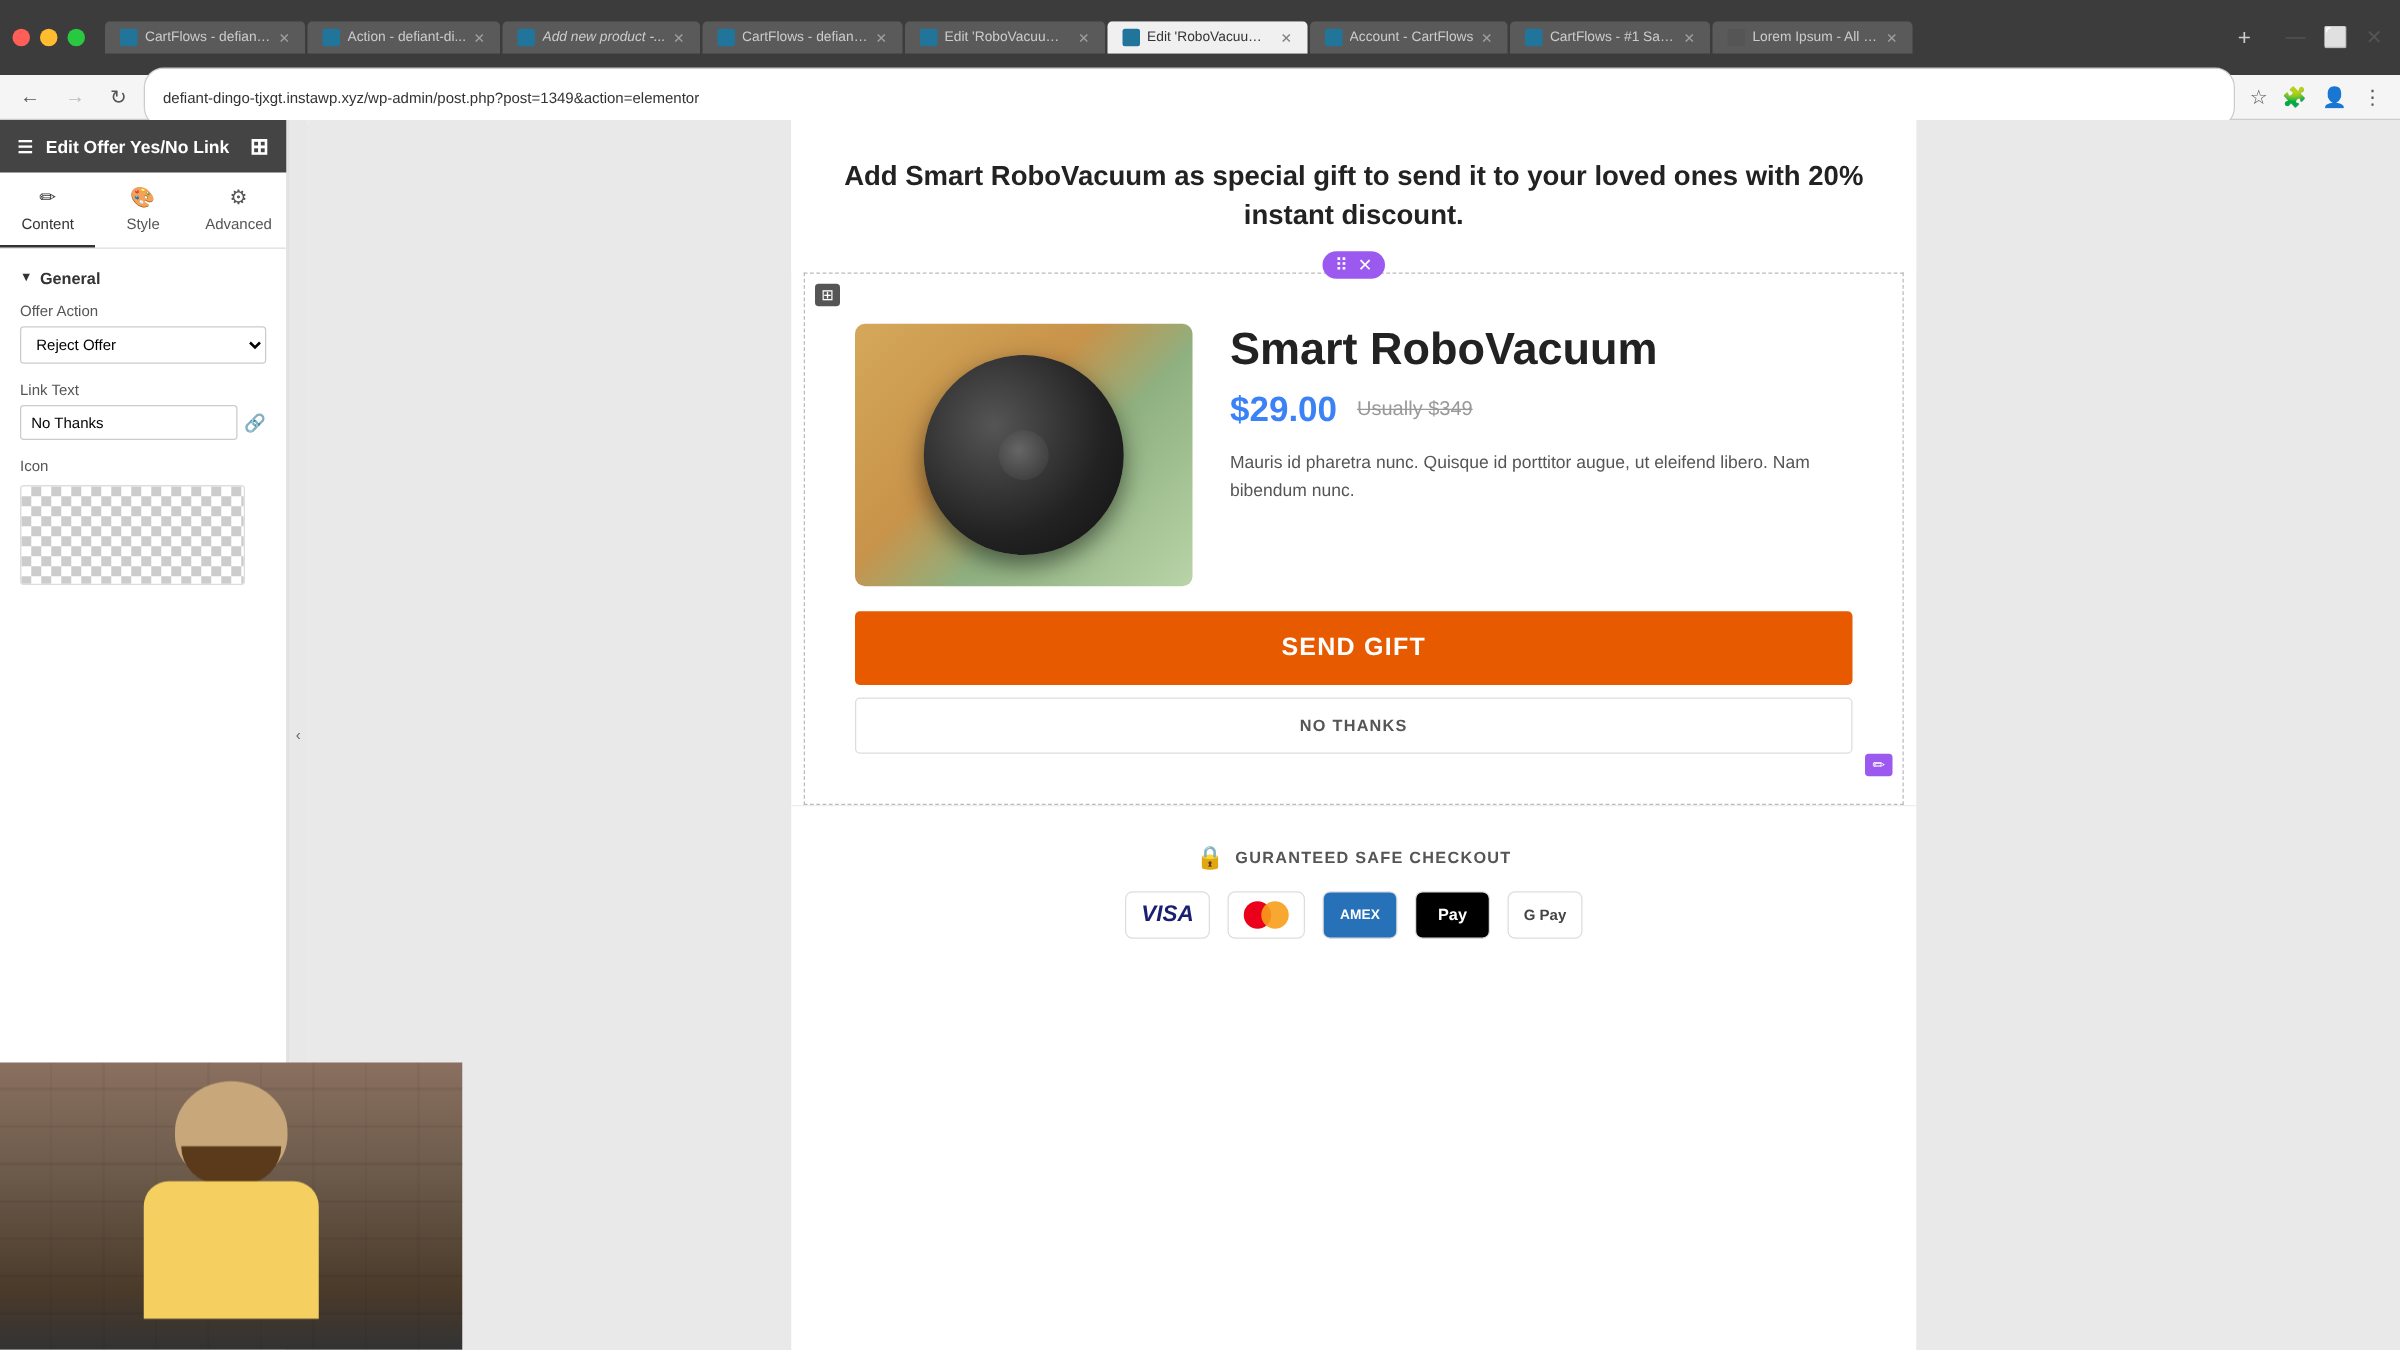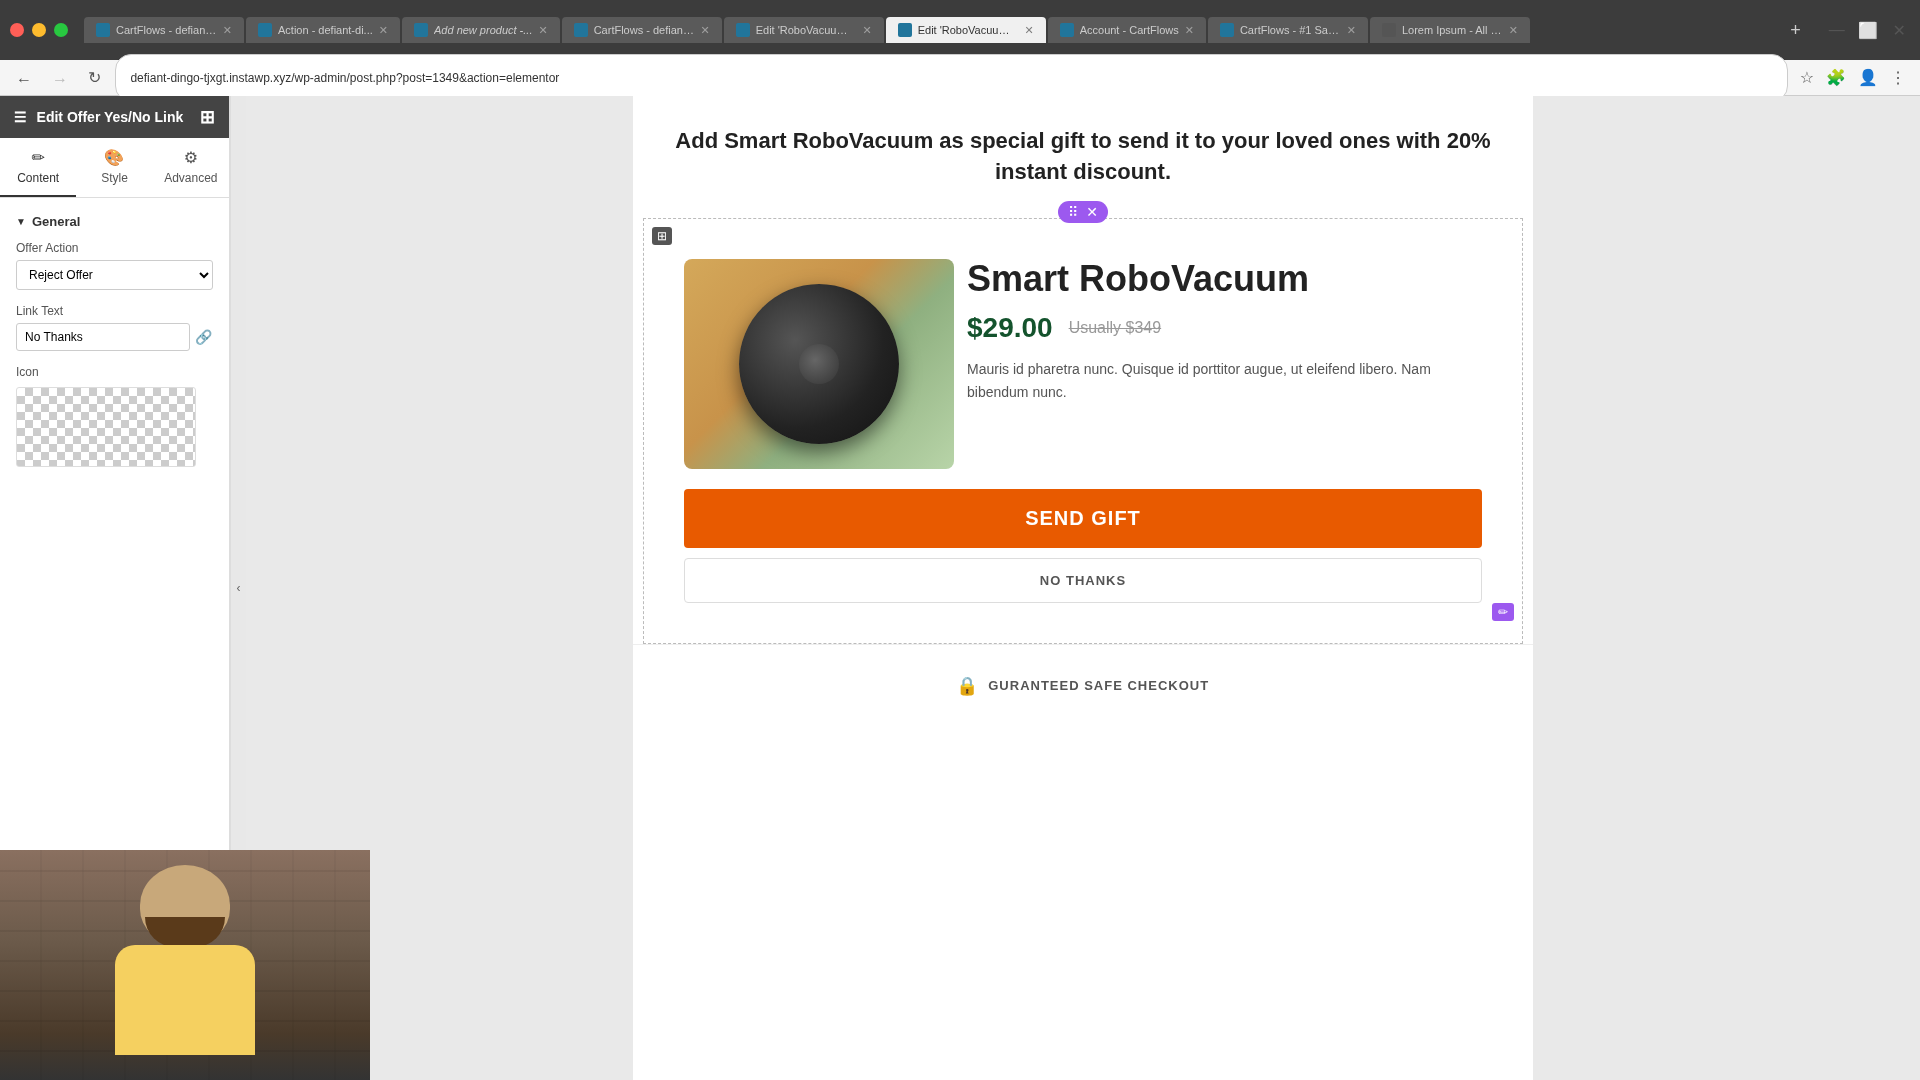--- a/index.html
+++ b/index.html
@@ -55,28 +55,28 @@
     .page-wrapper { min-height: 100%; background: white; max-width: 900px; margin: 0 auto; }
 
     
     .header-banner { background: #fff; padding: 30px 20px; text-align: center; font-size: 22px; font-weight: 600; color: #222; line-height: 1.4; }
 
     
     .product-section { border: 1px dashed #bbb; margin: 0 10px; padding: 20px; position: relative; }
     .product-section-toolbar { position: absolute; top: -18px; left: 50%; transform: translateX(-50%); background: #9c59ef; border-radius: 12px; padding: 3px 10px; display: flex; gap: 8px; align-items: center; }
     .product-section-toolbar span { font-size: 14px; color: white; }
     .product-section-toolbar .close-btn { background: none; border: none; color: white; cursor: pointer; font-size: 14px; }
-    .product-grid { display: flex; gap: 13px; align-items: flex-start; padding: 20px; }
+    .product-grid { display: flex; gap: 30px; align-items: flex-start; padding: 20px; }
     .product-image-placeholder { width: 270px; height: 210px; border-radius: 8px; background: linear-gradient(135deg, #d4a85a 0%, #c8934a 40%, #8fb080 60%, #b8d4a8 100%); display: flex; align-items: center; justify-content: center; overflow: hidden; flex-shrink: 0; position: relative; }
     .robot-vacuum { width: 160px; height: 160px; border-radius: 50%; background: radial-gradient(circle at 35% 35%, #555, #222 60%, #111); box-shadow: 0 8px 20px rgba(0,0,0,0.5); position: relative; display: flex; align-items: center; justify-content: center; }
     .robot-vacuum::after { content: ''; width: 40px; height: 40px; border-radius: 50%; background: radial-gradient(circle at 40% 40%, #666, #333); position: absolute; top: 50%; left: 50%; transform: translate(-50%, -50%); }
     .product-info { flex: 1; }
     .product-title { font-size: 36px; font-weight: 800; color: #222; margin-bottom: 14px; line-height: 1.1; }
     .product-price-row { display: flex; align-items: center; gap: 16px; margin-bottom: 14px; }
-    .product-price { font-size: 28px; font-weight: 700; color: #14532d; }
+    .product-price { font-size: 28px; font-weight: 700; color: #3b82f6; }
     .product-original-price { font-size: 16px; color: #999; text-decoration: line-through; }
     .product-description { font-size: 14px; color: #555; line-height: 1.6; }
     .product-section-handle { position: absolute; top: 8px; left: 8px; background: #555; color: white; border-radius: 3px; padding: 2px 5px; font-size: 12px; }
 
     
     .btn-area { padding: 0 20px 20px; }
     .btn-send-gift { width: 100%; background: #e85a00; color: white; border: none; padding: 18px; font-size: 20px; font-weight: 700; letter-spacing: 1px; border-radius: 4px; cursor: pointer; margin-bottom: 10px; }
     .btn-no-thanks { width: 100%; background: white; color: #555; border: 1px solid #ddd; padding: 14px; font-size: 13px; font-weight: 600; letter-spacing: 1px; border-radius: 4px; cursor: pointer; position: relative; display: flex; align-items: center; justify-content: center; }
     .btn-no-thanks-edit { position: absolute; right: 8px; background: #9c59ef; border: none; color: white; border-radius: 3px; padding: 2px 6px; font-size: 12px; cursor: pointer; }
 
@@ -265,20 +265,32 @@
             </button><button class="btn-no-thanks-edit">✏</button>
           
         </div>
       </div>
 
       <div class="checkout-section">
         <div class="checkout-safe">
           <span class="checkout-safe-icon">🔒</span>
           <span>GURANTEED SAFE CHECKOUT</span>
         </div>
+        <div class="payment-icons">
+          <div class="payment-card visa">VISA</div>
+          <div class="payment-card mastercard">
+            <div class="mc-circles">
+              <div class="mc-circle mc-red"></div>
+              <div class="mc-circle mc-orange"></div>
+            </div>
+          </div>
+          <div class="payment-card amex">AMEX</div>
+          <div class="payment-card applepay"> Pay</div>
+          <div class="payment-card googlepay">G Pay</div>
+        </div>
       </div>
 
     </div>
   </div>
 </div>
 
 <div class="webcam-overlay">
   <div class="webcam-face">
     <div class="stone-wall"></div>
     <div class="webcam-person">

